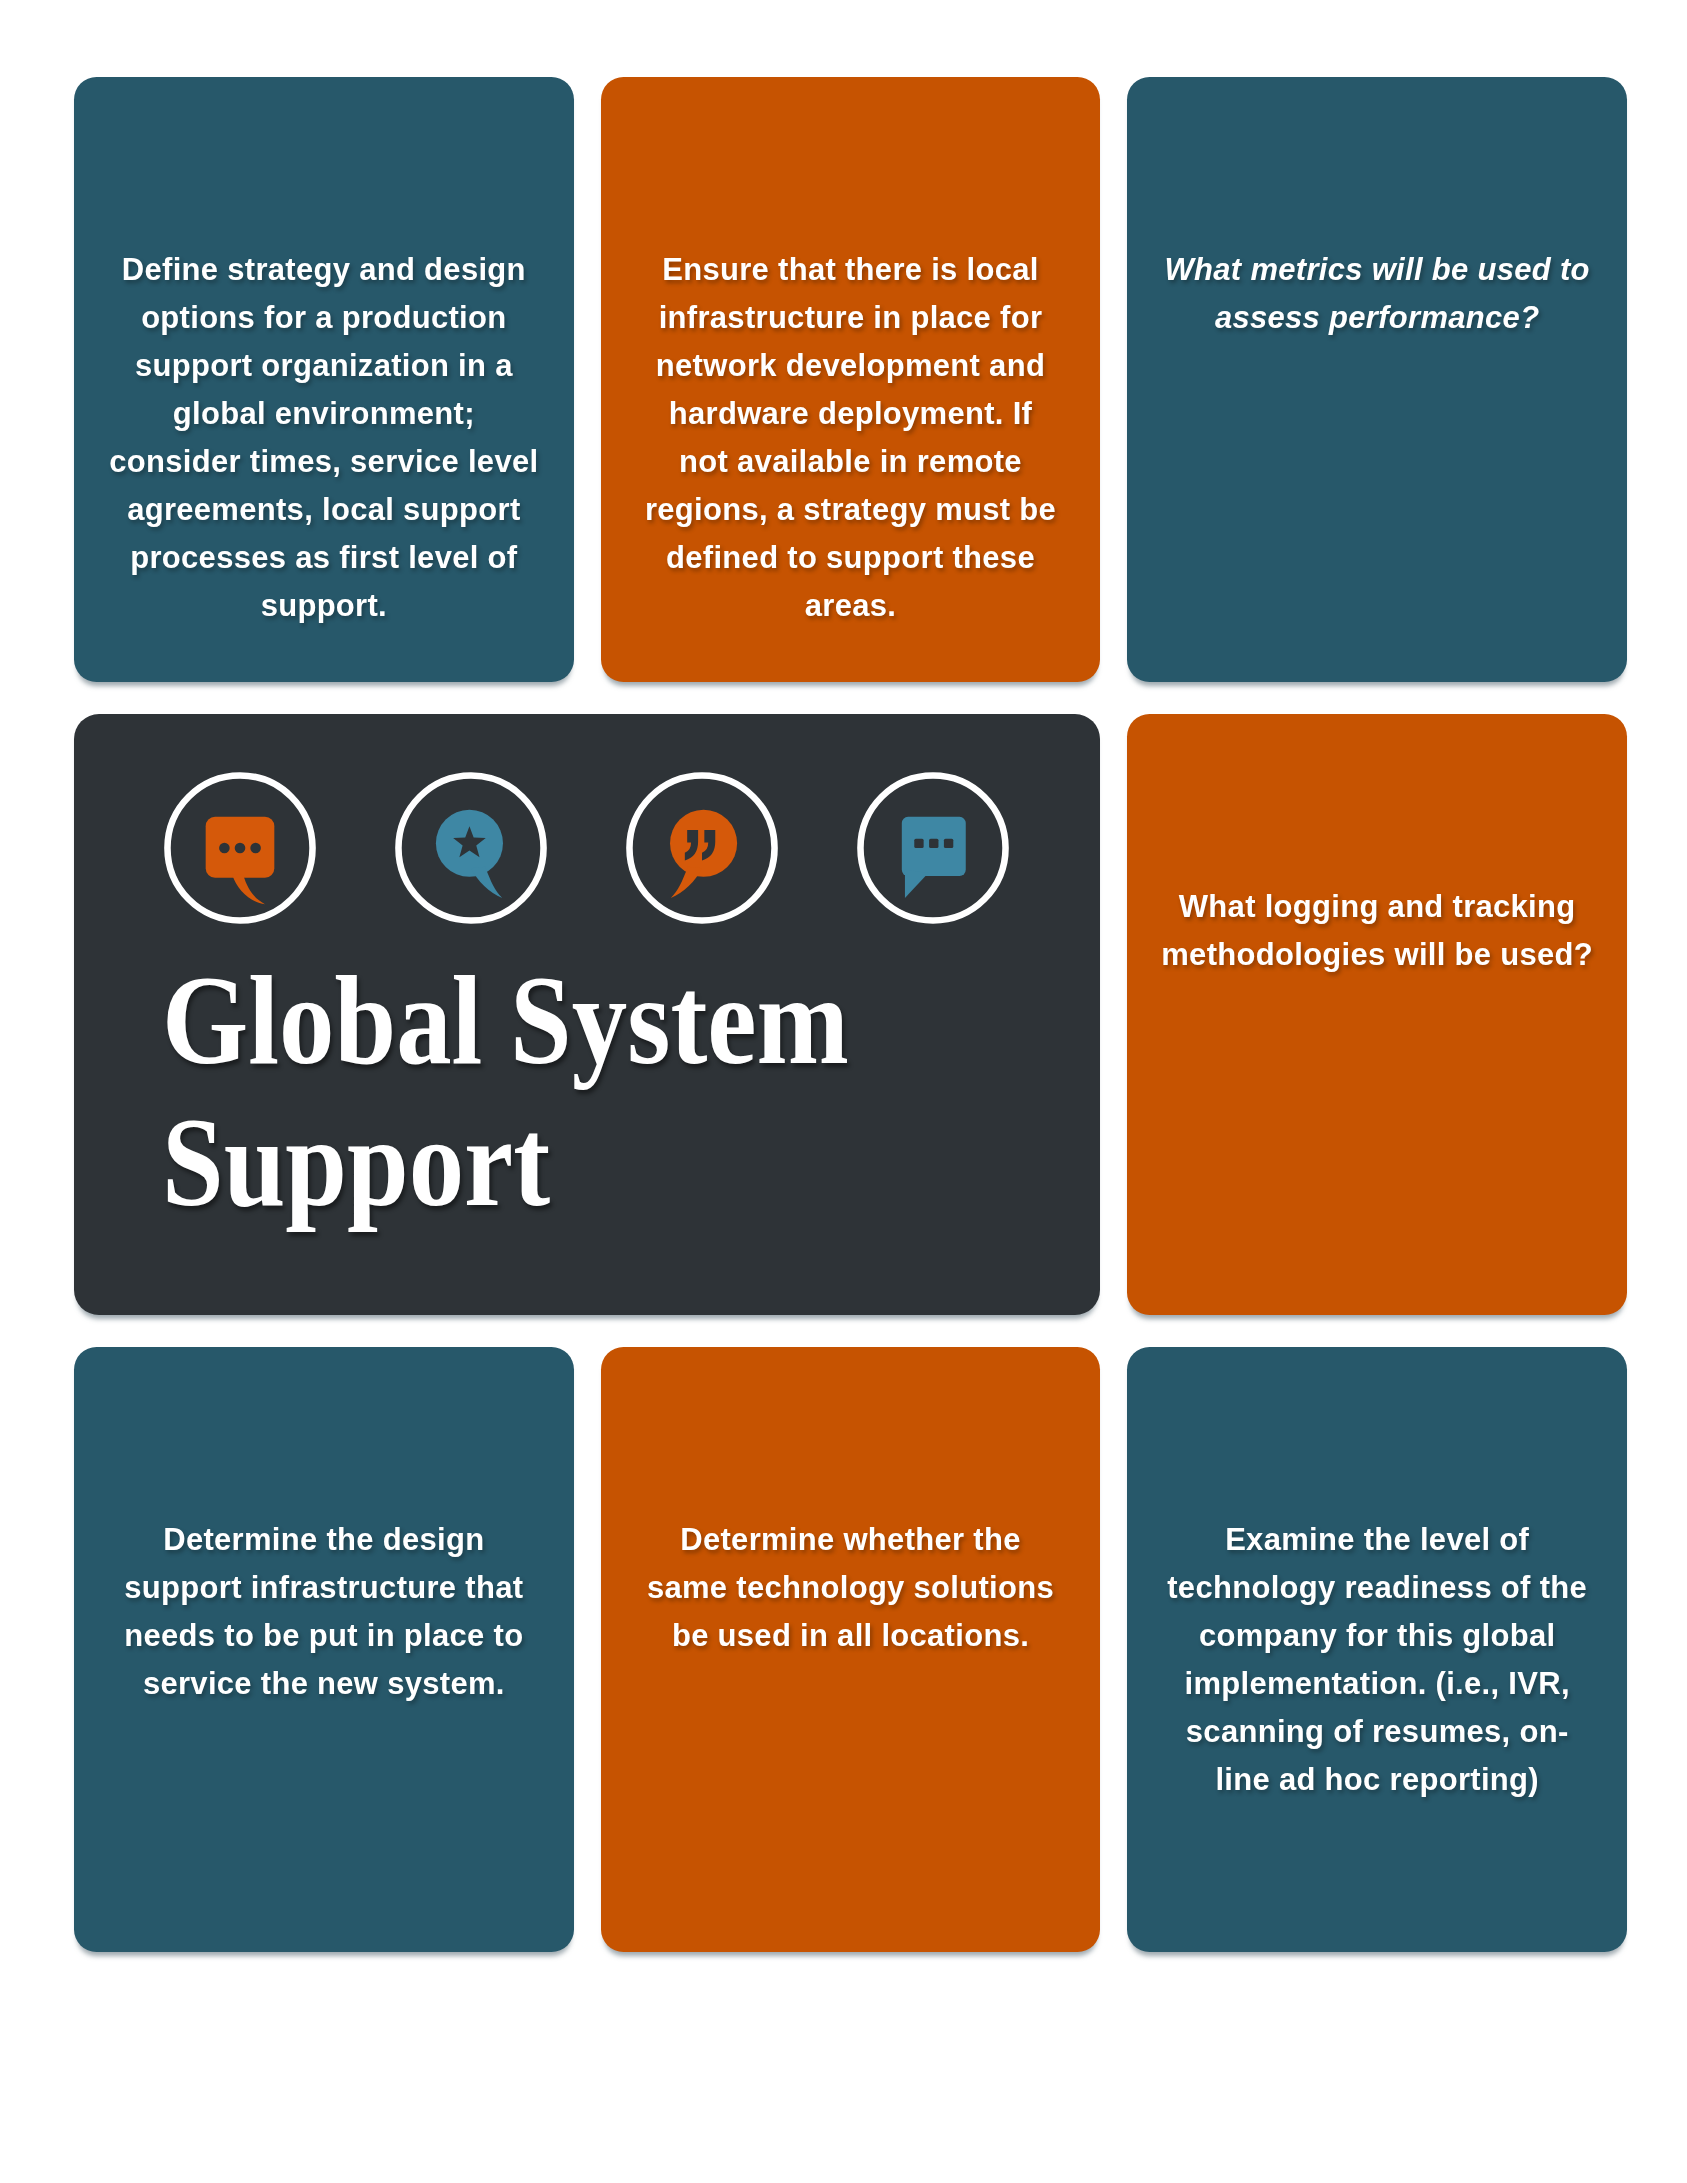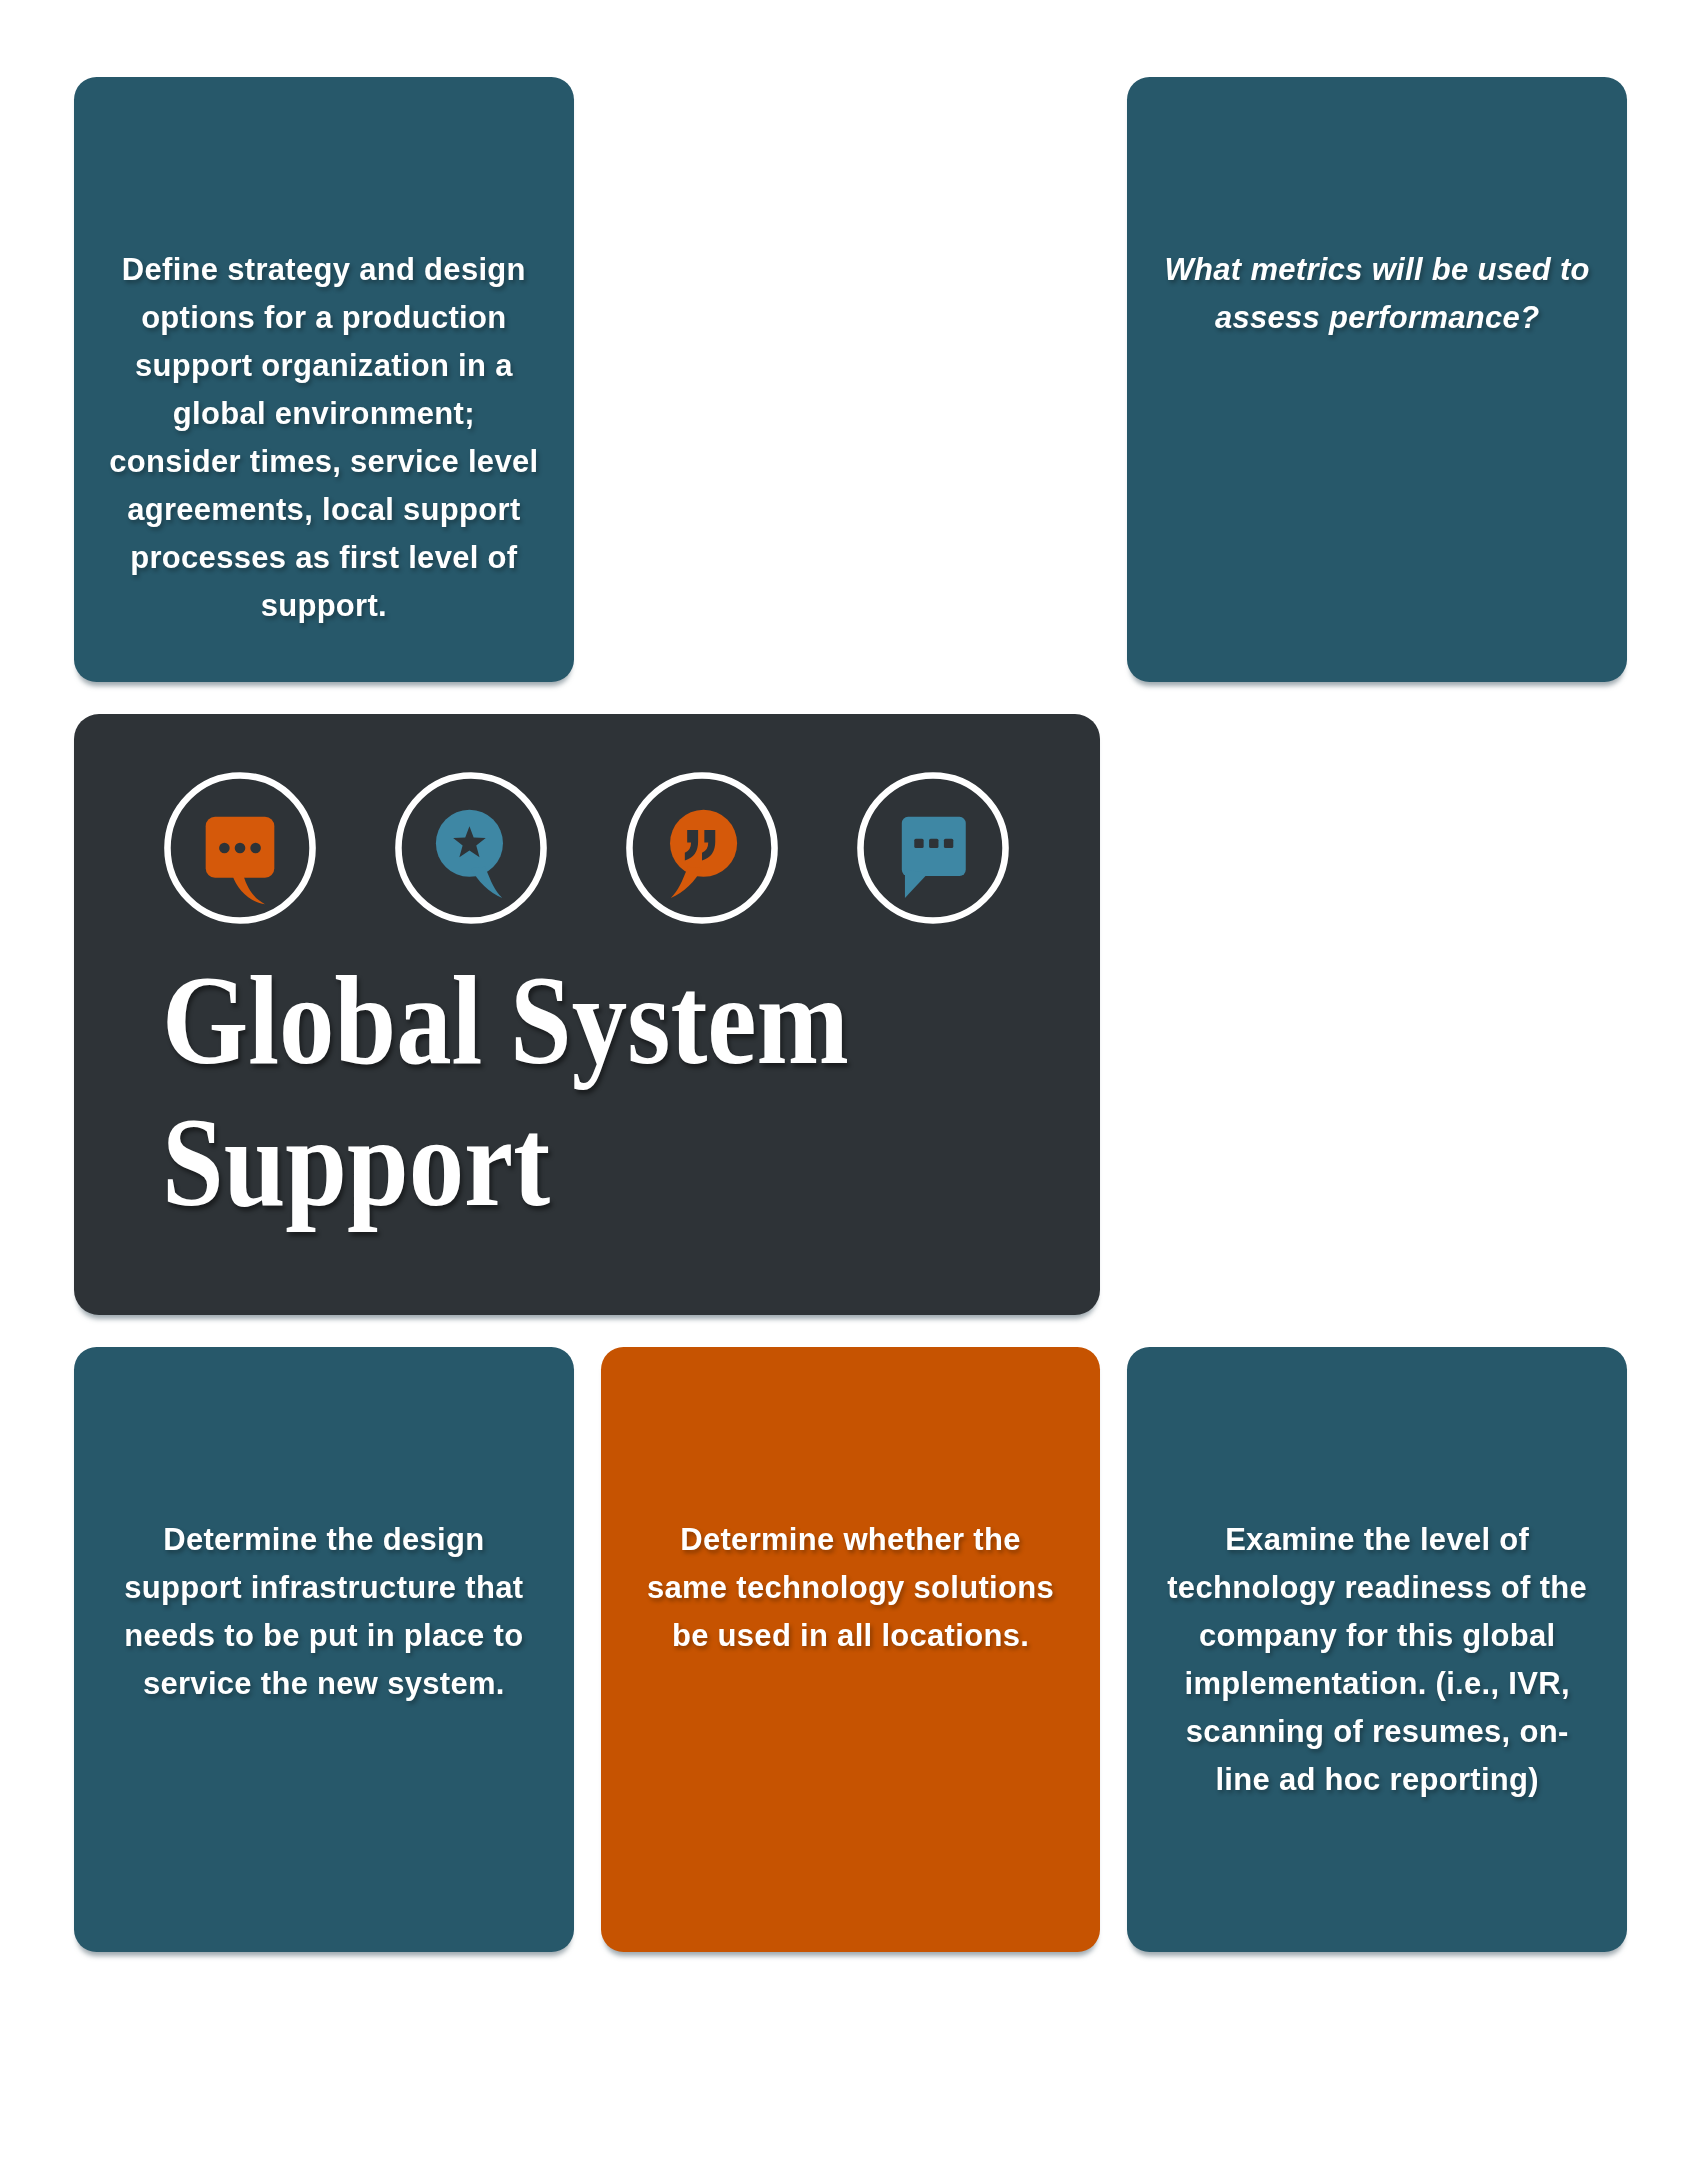--- a/index.html
+++ b/index.html
@@ -97,20 +97,30 @@
       <p class="card-text">Define strategy and design
 options for a production
 support organization in a
 global environment;
 consider times, service level
 agreements, local support
 processes as first level of
 support.</p>
     </section>
 
+    <section class="card orange area-b">
+      <p class="card-text">Ensure that there is local
+infrastructure in place for
+network development and
+hardware deployment. If
+not available in remote
+regions, a strategy must be
+defined to support these
+areas.</p>
+    </section>
 
     <section class="card teal italic area-c">
       <p class="card-text">What metrics will be used to
 assess performance?</p>
     </section>
 
     <section class="card title-card">
       <div class="icon-row">
 
         <svg class="icon" viewBox="0 0 100 100" xmlns="http://www.w3.org/2000/svg">
@@ -144,20 +154,24 @@
           <rect x="38" y="44" width="6" height="6" rx="1" fill="var(--dark)"></rect>
           <rect x="47.5" y="44" width="6" height="6" rx="1" fill="var(--dark)"></rect>
           <rect x="57" y="44" width="6" height="6" rx="1" fill="var(--dark)"></rect>
         </svg>
 
       </div>
       <h1 class="poster-title">Global System
 Support</h1>
     </section>
 
+    <section class="card orange area-d">
+      <p class="card-text">What logging and tracking
+methodologies will be used?</p>
+    </section>
 
     <section class="card teal area-e">
       <p class="card-text">Determine the design
 support infrastructure that
 needs to be put in place to
 service the new system.</p>
     </section>
 
     <section class="card orange area-f">
       <p class="card-text">Determine whether the

